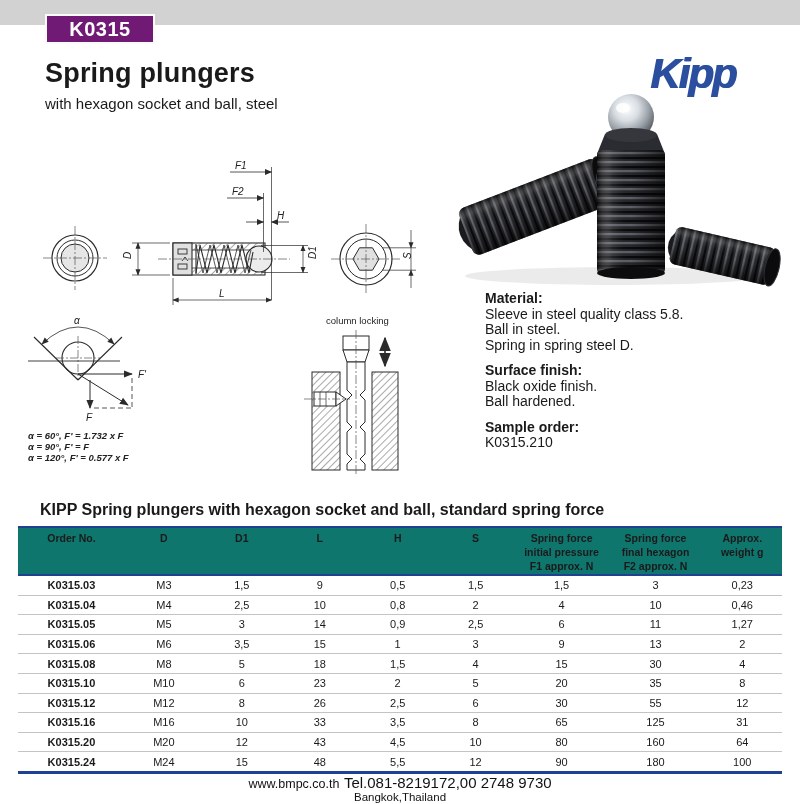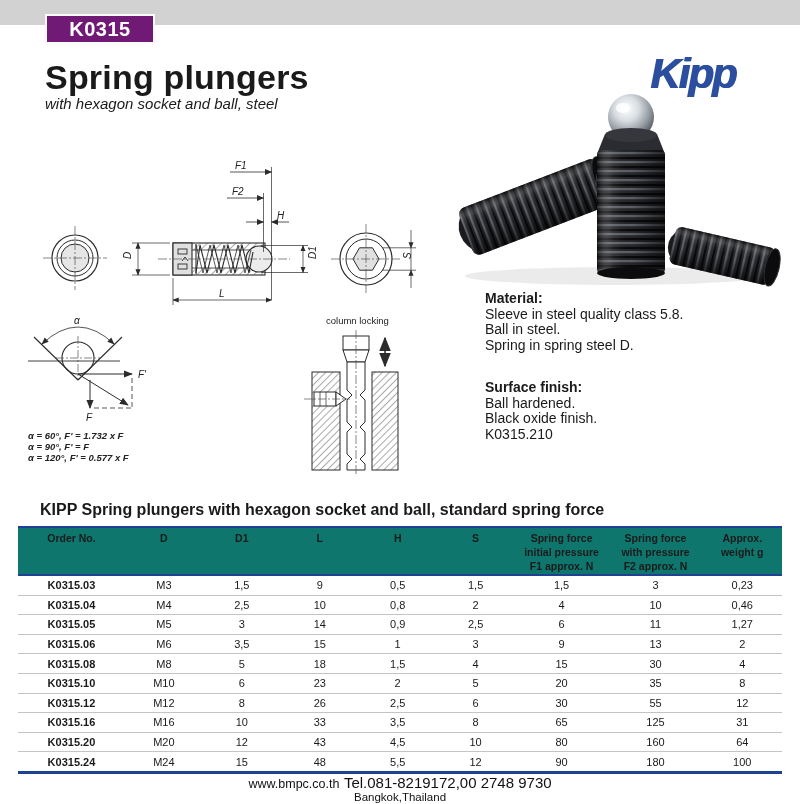--- a/index.html
+++ b/index.html
@@ -4,35 +4,35 @@
 <style>
   html,body{margin:0;padding:0;background:#fff;}
   body{width:800px;height:804px;position:relative;overflow:hidden;
        font-family:"Liberation Sans","DejaVu Sans",sans-serif;color:#1a1a1a;}
   .abs{position:absolute;}
   
   #topbar{left:0;top:0;width:800px;height:25px;background:#d2d2d2;}
   #badge{left:45px;top:14px;width:110px;height:30px;background:#701a75;border:2px solid #fbfbfb;
          color:#fff;font-weight:bold;font-size:20px;letter-spacing:.5px;
          display:flex;align-items:center;justify-content:center;box-sizing:border-box;}
-  #title{left:45px;top:58px;font-size:34px;font-weight:bold;letter-spacing:.2px;}
-  #subtitle{left:45px;top:95px;font-size:15px;font-style:italic;}
+  #title{left:45px;top:58px;font-size:27px;font-weight:bold;letter-spacing:.2px;}
+  #subtitle{left:45px;top:95px;font-size:15px;}
   #logo{left:650px;top:50px;width:130px;height:62px;color:#2b4f9e;
         font-size:42px;font-weight:bold;font-style:italic;letter-spacing:-2px;
         text-shadow:1.2px 0 0 #2b4f9e;}
   
   #techdraw{left:20px;top:140px;}
   #photo{left:445px;top:80px;}
   svg text{font-family:"Liberation Sans","DejaVu Sans",sans-serif;}
   .dim{font-style:italic;font-size:10px;fill:#222;}
   .small-label{font-size:9.5px;fill:#222;}
   .formula{font-size:9.5px;font-style:italic;font-weight:bold;fill:#222;}
   
   #info{left:485px;top:291px;width:300px;font-size:14px;line-height:15.5px;}
-  #info .h{font-weight:bold;margin-top:27px;}
+  #info .h{font-weight:bold;margin-top:10px;}
   #info .h:first-child{margin-top:0;}
   
   #tbl-heading{left:4px;top:501px;width:764px;font-size:16px;font-weight:bold;padding-left:36px;}
   #tbl-wrap{left:18px;top:526px;width:764px;}
   table{width:100%;border-collapse:collapse;table-layout:fixed;border-bottom:3px solid #1e4193;}
   thead th{background:#0f766e;border-top:2px solid #1e4193;border-bottom:2px solid #1e4193;
            font-size:10.5px;font-weight:bold;text-align:center;vertical-align:top;
            padding:3px 0 0 0;height:43px;line-height:1.35;}
   thead th:nth-child(1){width:14%;}
   thead th:nth-child(2),thead th:nth-child(3),thead th:nth-child(4),
@@ -250,22 +250,23 @@
     <ellipse cx="186" cy="193" rx="34" ry="6" fill="#0c0c0e"></ellipse>
   </g>
 </svg>
 
 <div class="abs" id="info">
   <div class="h">Material:</div>
   <div>Sleeve in steel quality class 5.8.</div>
   <div>Ball in steel.</div>
   <div>Spring in spring steel D.</div>
   <div class="h">Surface finish:</div>
+  <div>Black oxide finish.</div>
   <div>Ball hardened.</div>
-  <div>Black oxide finish.</div>
+  <div class="h">Sample order:</div>
   <div>K0315.210</div>
 </div>
 
 <div class="abs" id="tbl-heading">KIPP Spring plungers with hexagon socket and ball, standard spring force</div>
 <div class="abs" id="tbl-wrap">
   <table>
     <thead>
       <tr>
           <th>
             <div>Order No.</div>
@@ -285,21 +286,21 @@
           <th>
             <div>S</div>
           </th>
           <th>
             <div>Spring force</div>
             <div>initial pressure</div>
             <div>F1 approx. N</div>
           </th>
           <th>
             <div>Spring force</div>
-            <div>with pressure</div>
+            <div>final hexagon</div>
             <div>F2 approx. N</div>
           </th>
           <th>
             <div>Approx.</div>
             <div>weight g</div>
           </th>
         </tr>
     </thead>
     <tbody>
         <tr>

